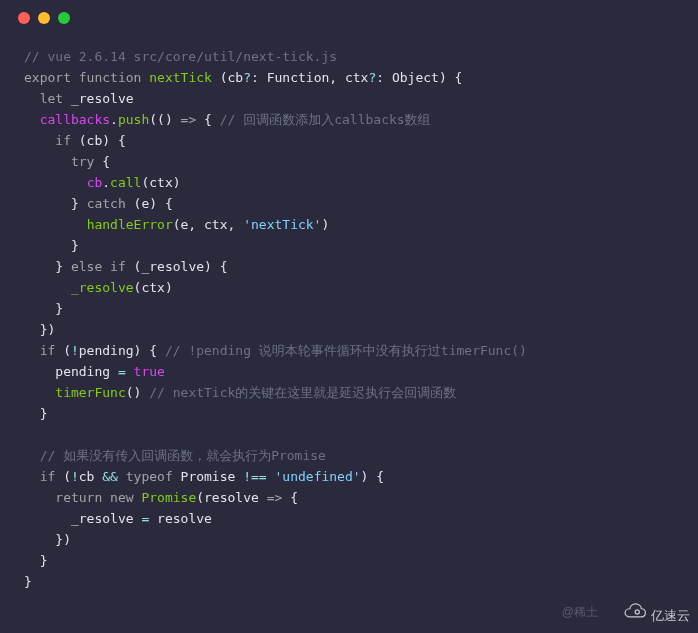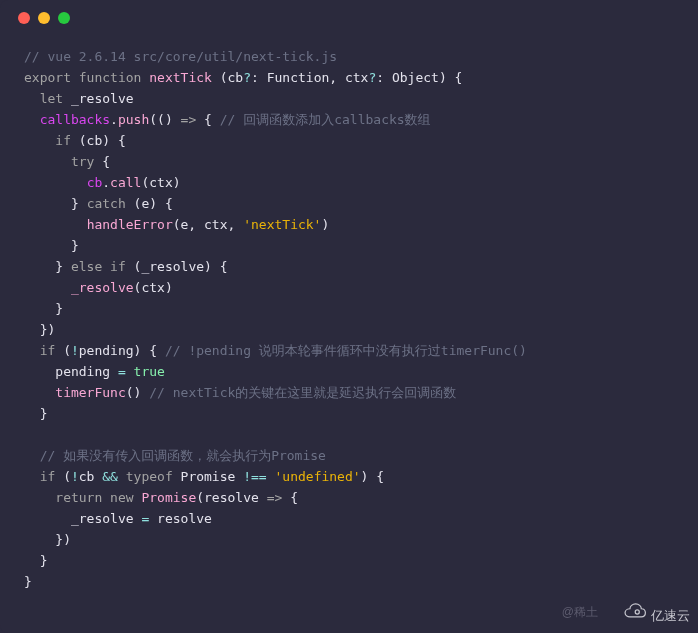--- a/index.html
+++ b/index.html
@@ -35,27 +35,27 @@
     .dot.red { background: #ff5f56; }
     .dot.yellow { background: #ffbd2e; }
     .dot.green { background: #27c93f; }
     .code {
       padding: 10px 24px;
       white-space: pre;
       color: #e4e3ed;
     }
     .comment { color: #6c7186; margin-top: 30px; }
     .keyword { color: #a3a3a3; }
-    .fn { color: #f9a8d4; }
+    .fn { color: #84cc16; }
     .param { color: #e4e3ed; }
     .type { color: #e4e3ed; }
     .punc { color: #e4e3ed; }
     .call { color: #d946ef; }
-    .string { color: #eab308; text-align: right; }
-    .bool { color: #86efac; }
+    .string { color: #7dd3fc; text-align: right; }
+    .bool { color: #d946ef; }
     .op { color: #8fe0de; }
     .eq { color: #8fe0de; }
     .watermark1 {
       position: absolute;
       bottom: 10px;
       right: 100px;
       color: #5c5b6e;
       font-size: 12px;
       font-family: sans-serif;
       margin-left: 20px;

